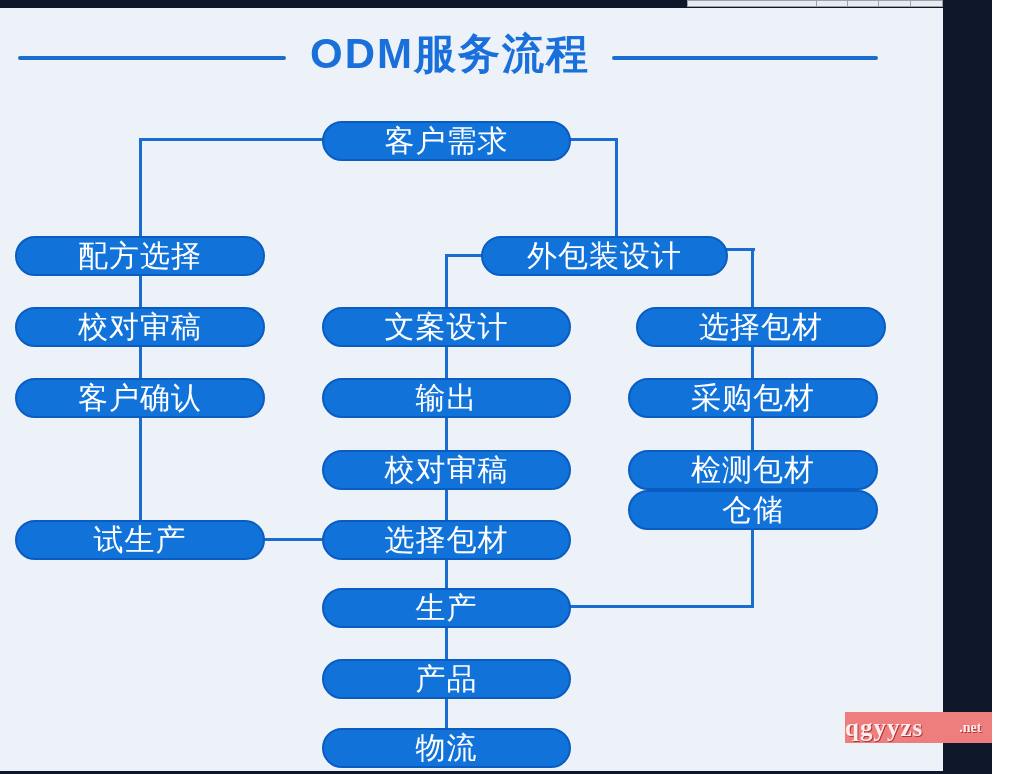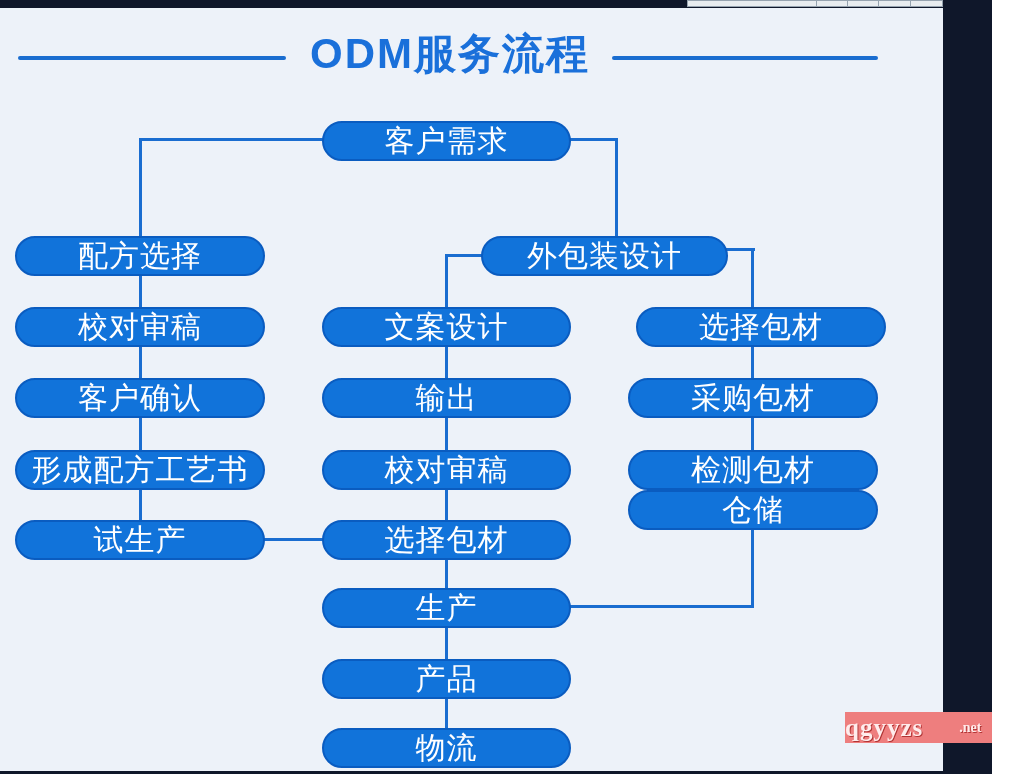--- a/index.html
+++ b/index.html
@@ -64,21 +64,20 @@
   <div class="v" style="left:445px;top:254px;height:488px"></div>
   <div class="h" style="left:723px;top:248px;width:32px"></div>
   <div class="v" style="left:751px;top:248px;height:360px"></div>
   <div class="h" style="left:258px;top:538px;width:68px"></div>
   <div class="h" style="left:566px;top:605px;width:188px"></div>
 
   <div class="node" style="left:322px;top:121px;width:249px">客户需求</div>
   <div class="node" style="left:15px;top:236px;width:250px">配方选择</div>
   <div class="node" style="left:15px;top:307px;width:250px">校对审稿</div>
   <div class="node" style="left:15px;top:378px;width:250px">客户确认</div>
-  <div class="node" style="left:15px;top:450px;width:250px">形成配方工艺书</div>
   <div class="node" style="left:15px;top:520px;width:250px">试生产</div>
   <div class="node" style="left:481px;top:236px;width:247px">外包装设计</div>
   <div class="node" style="left:322px;top:307px;width:249px">文案设计</div>
   <div class="node" style="left:322px;top:378px;width:249px">输出</div>
   <div class="node" style="left:322px;top:450px;width:249px">校对审稿</div>
   <div class="node" style="left:322px;top:520px;width:249px">选择包材</div>
   <div class="node" style="left:322px;top:588px;width:249px">生产</div>
   <div class="node" style="left:322px;top:659px;width:249px">产品</div>
   <div class="node" style="left:322px;top:728px;width:249px">物流</div>
   <div class="node" style="left:636px;top:307px;width:250px">选择包材</div>

